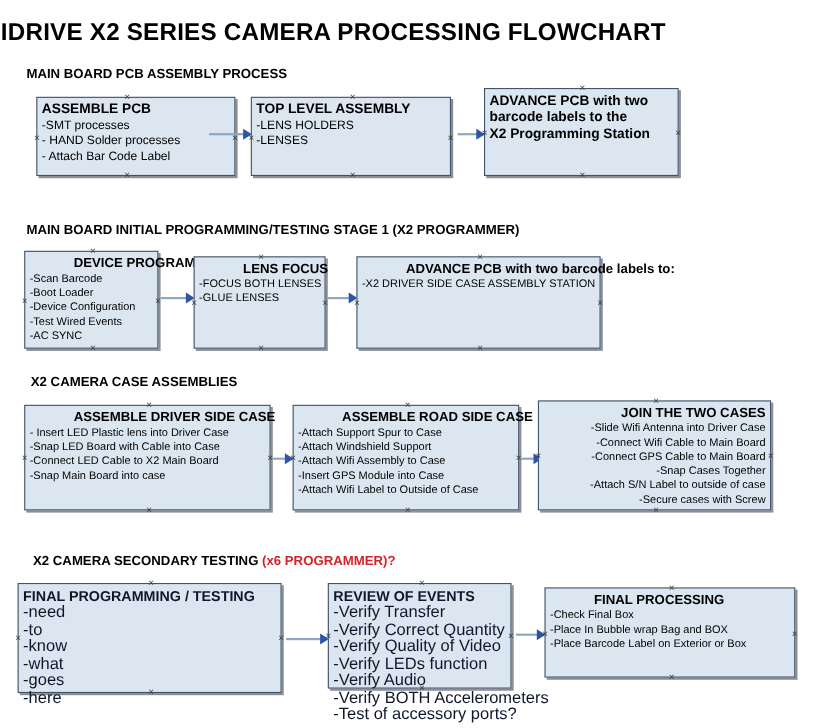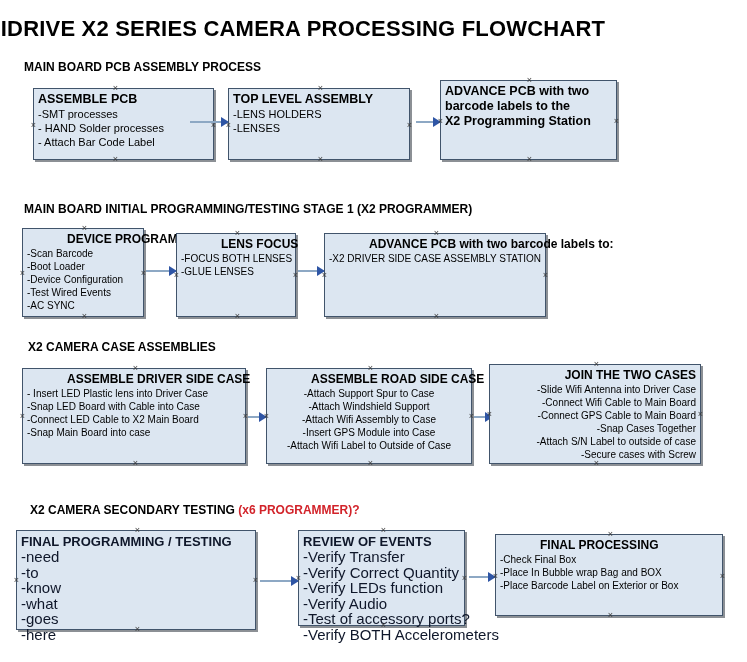--- a/index.html
+++ b/index.html
@@ -222,21 +222,21 @@
     <span class="xh" style="left:109px; bottom:-4px;"></span>
     <span class="xh" style="left:-4px; top:44px;"></span>
     <span class="xh" style="right:-4px; top:44px;"></span>
   </div>
 
   <div class="connector" style="left:248px; top:412px; width:18px;">
     <span class="line"></span>
     <span class="head"></span>
   </div>
 
-  <div class="node compact wide-title" style="left:266px; top:368px; width:206px; height:96px;text-align:center;">
+  <div class="node compact wide-title" style="left:266px; top:368px; width:206px; height:96px;">
     <div class="node-title">ASSEMBLE ROAD SIDE CASE</div>
     <div class="node-line">-Attach Support Spur to Case</div>
     <div class="node-line">-Attach Windshield Support</div>
     <div class="node-line">-Attach Wifi Assembly to Case</div>
     <div class="node-line">-Insert GPS Module into Case</div>
     <div class="node-line">-Attach Wifi Label to Outside of Case</div>
     <span class="xh" style="left:100px; top:-4px;"></span>
     <span class="xh" style="left:100px; bottom:-4px;"></span>
     <span class="xh" style="left:-4px; top:44px;"></span>
     <span class="xh" style="right:-4px; top:44px;"></span>
@@ -281,24 +281,25 @@
 
   <div class="connector" style="left:260px; top:576px; width:38px;">
     <span class="line"></span>
     <span class="head"></span>
   </div>
 
   <div class="node red" style="left:298px; top:530px; width:167px; height:96px;">
     <div class="node-title">REVIEW OF EVENTS</div>
     <div class="node-line">-Verify Transfer</div>
     <div class="node-line">-Verify Correct Quantity</div>
+    <div class="node-line">-Verify Quality of Video</div>
     <div class="node-line">-Verify LEDs function</div>
     <div class="node-line">-Verify Audio</div>
+    <div class="node-line">-Verify BOTH Accelerometers</div>
     <div class="node-line">-Test of accessory ports?</div>
-    <div class="node-line">-Verify BOTH Accelerometers</div>
     <span class="xh" style="left:81px; top:-4px;"></span>
     <span class="xh" style="left:81px; bottom:-4px;"></span>
     <span class="xh" style="left:-4px; top:44px;"></span>
     <span class="xh" style="right:-4px; top:44px;"></span>
   </div>
 
   <div class="connector" style="left:469px; top:572px; width:26px;">
     <span class="line"></span>
     <span class="head"></span>
   </div>

